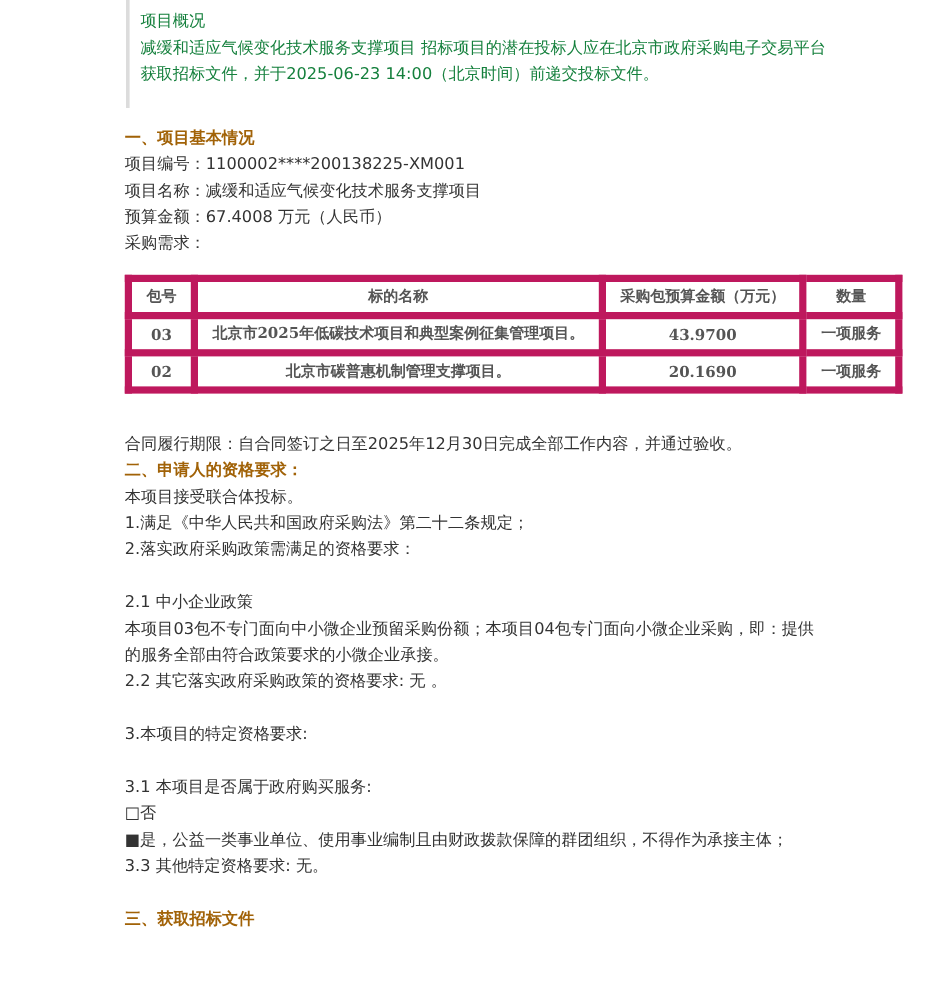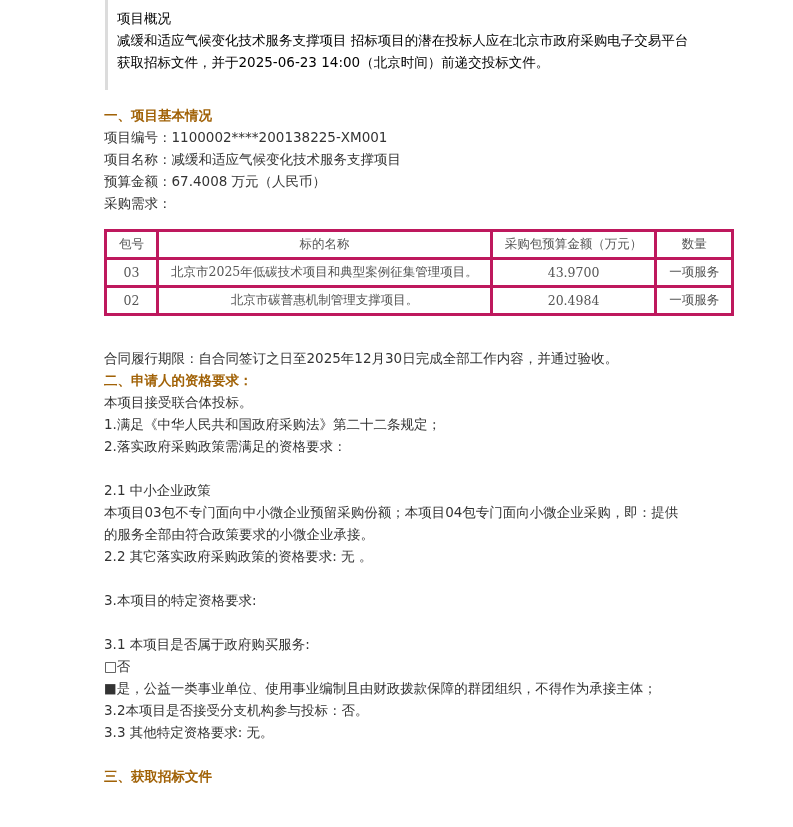--- a/index.html
+++ b/index.html
@@ -9,34 +9,34 @@
       color: #333333; font-size: 13.5px;
     }
     .content { position: absolute; left: 104px; top: 0; width: 590px; }
     .quote {
       border-left: 3px solid #dcdcdc;
       padding: 7px 0 8px 9px;
       height: 75px;
       margin-left: 1px;
       line-height: 22px;
       font-size: 13.5px;
-      color: #000000;
+      color: #15803d;
     }
     .line { line-height: 22px; white-space: nowrap; }
     .bold { font-weight: bold; color: #a16207; }
     .gap { height: 22px; }
     table.pkg {
       border-collapse: collapse;
       font-family: "DejaVu Serif", "Liberation Serif", serif;
       font-size: 12.5px; color: #555;
       width: 585px;
       margin-top: 15px;
     }
     table.pkg td, table.pkg th {
-      border: 3px solid #be185d; font-weight: normal;
+      border: 6px solid #be185d; font-weight: bold;
       height: 25px; padding: 0 12px; text-align: center; white-space: nowrap;
     }
     .wrap { white-space: normal; width: 580px; }
   </style>
 </head>
 <body>
 
 <div class="content">
   <div class="quote">
     <div>项目概况</div>
@@ -60,21 +60,21 @@
     </tr>
     <tr>
       <td>03</td>
       <td>北京市2025年低碳技术项目和典型案例征集管理项目。</td>
       <td>43.9700</td>
       <td>一项服务</td>
     </tr>
     <tr>
       <td>02</td>
       <td>北京市碳普惠机制管理支撑项目。</td>
-      <td>20.4984</td>
+      <td>20.1690</td>
       <td>一项服务</td>
     </tr>
   </tbody>
     </table>
 
   <div style="height:31px"></div>
   <div class="line">合同履行期限：自合同签订之日至2025年12月30日完成全部工作内容，并通过验收。</div>
   <div class="line bold">二、申请人的资格要求：</div>
   <div class="line">本项目接受联合体投标。</div>
   <div class="line">1.满足《中华人民共和国政府采购法》第二十二条规定；</div>
@@ -82,17 +82,16 @@
   <div class="gap"></div>
   <div class="line">2.1 中小企业政策</div>
   <div class="line wrap">本项目03包不专门面向中小微企业预留采购份额；本项目04包专门面向小微企业采购，即：提供的服务全部由符合政策要求的小微企业承接。</div>
   <div class="line">2.2 其它落实政府采购政策的资格要求: 无 。</div>
   <div class="gap"></div>
   <div class="line">3.本项目的特定资格要求:</div>
   <div class="gap"></div>
   <div class="line">3.1 本项目是否属于政府购买服务:</div>
   <div class="line">□否</div>
   <div class="line">■是，公益一类事业单位、使用事业编制且由财政拨款保障的群团组织，不得作为承接主体；</div>
-  <div class="line">3.2本项目是否接受分支机构参与投标：否。</div>
   <div class="line">3.3 其他特定资格要求: 无。</div>
   <div class="gap"></div>
   <div class="line bold">三、获取招标文件</div>
 </div>
 
 </body></html>

